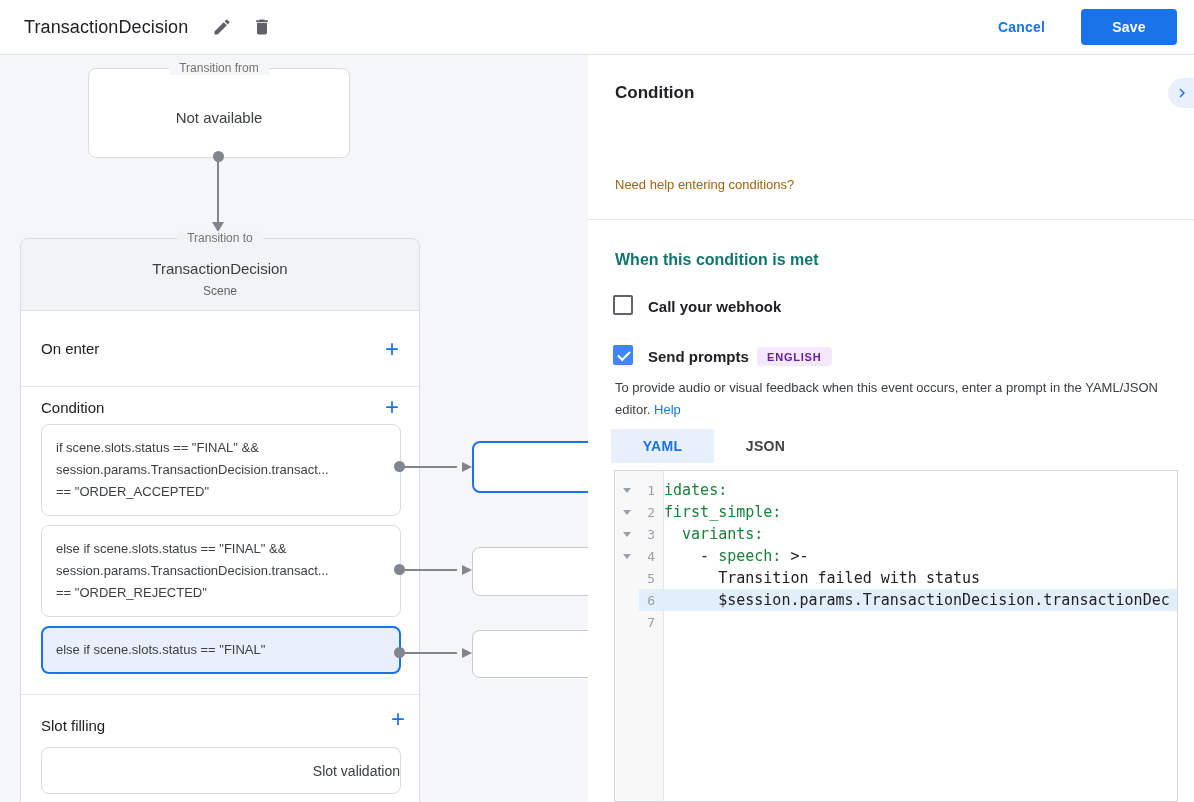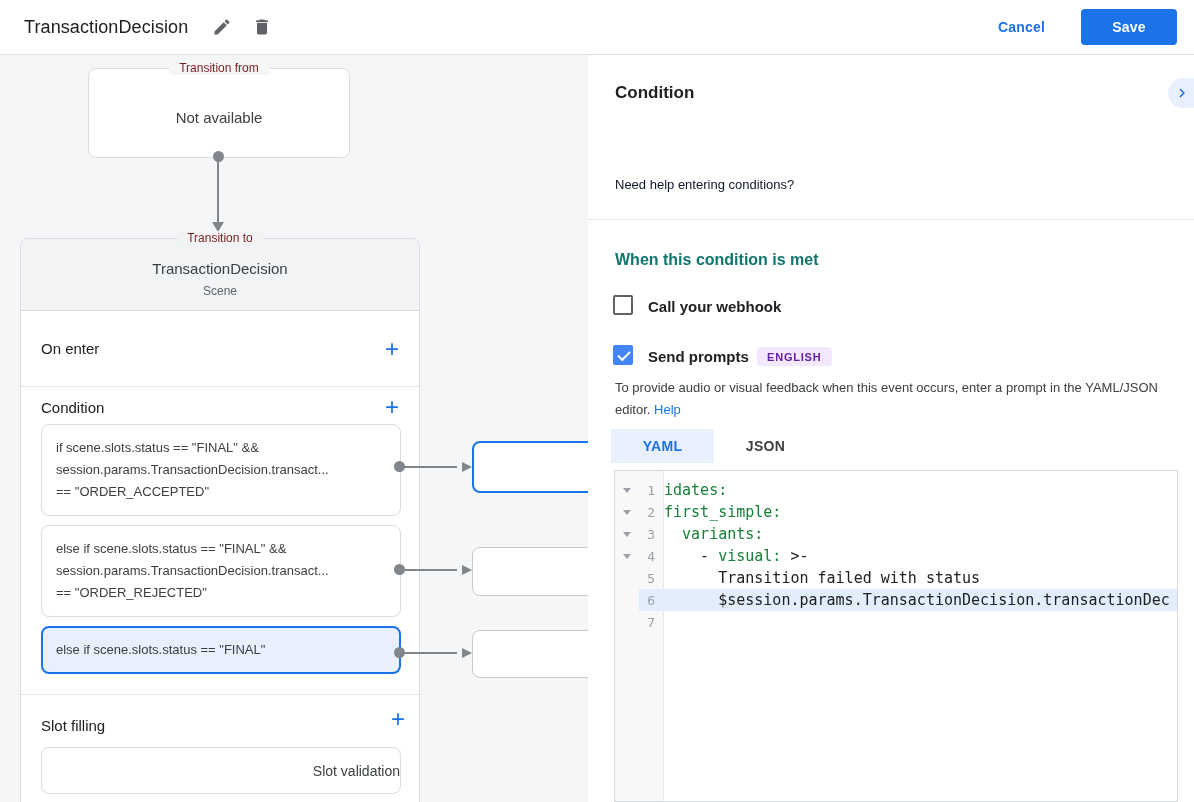--- a/index.html
+++ b/index.html
@@ -15,21 +15,21 @@
   .icon-btn.del  { margin-left:16px; }
   .header-actions { margin-left:auto; display:flex; align-items:center; margin-right:17px; }
   .cancel-btn { background:none; border:none; color:#1a73e8; font-family:inherit; font-size:14px; font-weight:700; letter-spacing:.2px; cursor:pointer; margin-right:36px; }
   .save-btn { background:#1a73e8; border:none; color:#fff; font-family:inherit; font-size:14px; font-weight:700; letter-spacing:.2px; width:96px; height:36px; border-radius:4px; cursor:pointer; }
 
   
   .canvas { position:absolute; left:0; top:55px; width:588px; height:747px; background:#f5f6f7; overflow:hidden; z-index:1; }
 
   .tfrom-box { position:absolute; left:88px; top:13px; width:262px; height:90px; background:#fff;
     border:1px solid #dadce0; border-radius:8px; }
-  .legend { position:absolute; top:-8px; left:50%; transform:translateX(-50%); font-size:12px; color:#7f1d1d; padding:0 10px; white-space:nowrap; }
+  .legend { position:absolute; top:-8px; left:50%; transform:translateX(-50%); font-size:12px; color:#737373; padding:0 10px; white-space:nowrap; }
   .tfrom-box .legend { background:#f5f6f7; }
   .tfrom-value { text-align:center; margin-top:40px; font-size:15px; color:#3c4043; }
 
   .varrow-dot  { position:absolute; left:213px; top:96px;  width:11px; height:11px; border-radius:50%; background:#80868b; }
   .varrow-line { position:absolute; left:217px; top:105px; width:2px; height:63px; background:#80868b; }
   .varrow-head { position:absolute; left:212px; top:167px; width:0; height:0;
     border-left:6px solid transparent; border-right:6px solid transparent; border-top:10px solid #80868b; }
 
   .tto-card { position:absolute; left:20px; top:183px; width:400px; height:620px; background:#fff;
     border:1px solid #dadce0; border-radius:8px 8px 0 0; }
@@ -70,21 +70,21 @@
   
   .panel { position:absolute; left:588px; top:55px; width:606px; height:747px; background:#fff; z-index:2; }
   .panel-title { position:absolute; left:27px; top:28px; font-size:17px; color:#202124; }
   .collapse-btn { position:absolute; right:0; top:23px; width:26px; height:30px; background:#e8f0fe; border:none;
     border-radius:15px 0 0 15px; cursor:pointer; display:flex; align-items:center; justify-content:flex-end; }
 
   .cond-input { position:absolute; left:27px; top:74px; width:563px; height:38px; border:1px solid #dadce0; display:flex; background:#fff; }
   .cond-prefix { width:55px; background:#f1f3f4; border-right:1px solid #dadce0; display:flex; align-items:center; justify-content:center; font-size:14px; color:#3c4043; }
   .cond-value-input { flex:1; border:none; outline:none; padding-left:16px; font-size:14px; color:#202124; font-family:inherit; background:#fff; }
 
-  .help-link { position:absolute; left:27px; top:122px; font-size:13px; color:#0f172a; text-decoration:none; cursor:pointer; }
+  .help-link { position:absolute; left:27px; top:122px; font-size:13px; color:#a16207; text-decoration:none; cursor:pointer; }
   .panel-divider { position:absolute; left:0; top:164px; width:606px; height:1px; background:#e4e6e8; }
   .when-heading { position:absolute; left:27px; top:196px; font-size:16px; color:#0f766e; }
 
   .checkbox { position:absolute; width:20px; height:20px; border-radius:2px; cursor:pointer; }
   .checkbox.unchecked { border:2px solid #5f6368; background:#fff; }
   .checkbox.checked { background:#4285f4; border:2px solid #4285f4; }
   .checkbox.checked::after { content:""; position:absolute; left:3px; top:4px; width:10px; height:5px;
     border-left:2px solid #fff; border-bottom:2px solid #fff; transform:rotate(-45deg); }
   .cb-webhook { left:25px; top:240px; }
   .cb-prompts { left:25px; top:290px; }
@@ -270,21 +270,21 @@
             <span class="line-num">3</span>
             <span class="line-code"><span class="seg-plain">  </span><span class="seg-key">variants:</span></span>
           </div>
         </div>
         <div class="line-row">
           <div class="fold-cell">
             <span class="fold-tri"></span>
           </div>
           <div class="line-body">
             <span class="line-num">4</span>
-            <span class="line-code"><span class="seg-plain">    - </span><span class="seg-key">visual:</span><span class="seg-plain"> &gt;-</span></span>
+            <span class="line-code"><span class="seg-plain">    - </span><span class="seg-key">speech:</span><span class="seg-plain"> &gt;-</span></span>
           </div>
         </div>
         <div class="line-row">
           <div class="fold-cell"></div>
           <div class="line-body">
             <span class="line-num">5</span>
             <span class="line-code"><span class="seg-plain">      Transition failed with status</span></span>
           </div>
         </div>
         <div class="line-row">

